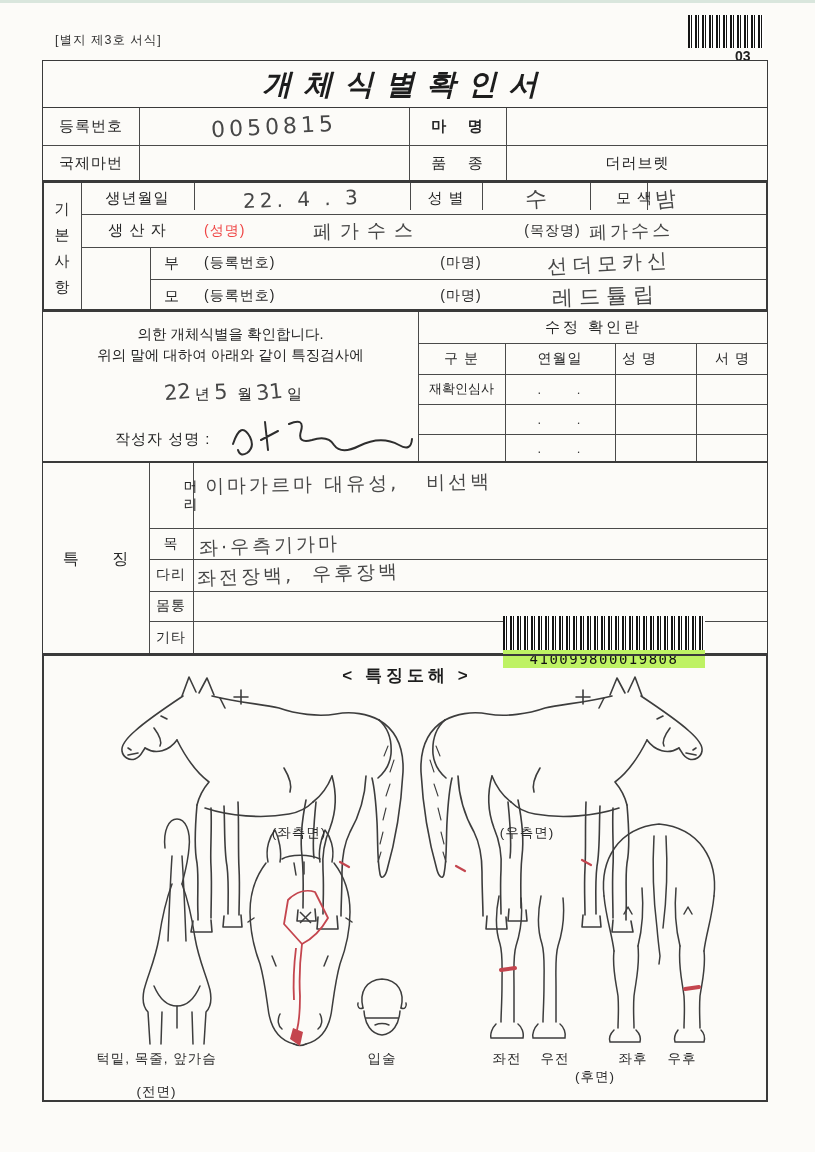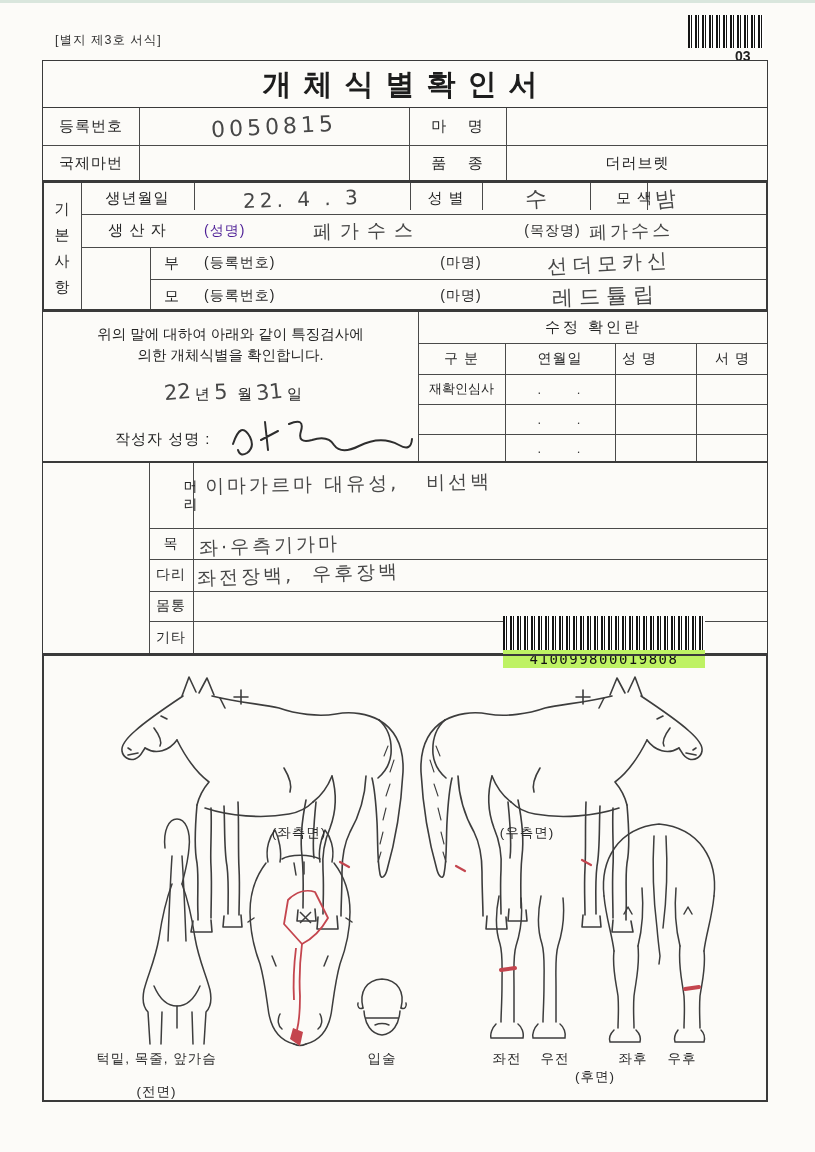--- a/index.html
+++ b/index.html
@@ -26,34 +26,34 @@
 <div id="page">
 
   <div class="abs" style="left:0;top:46;width:815px;height:3px;background:#efe9c0;opacity:.85;"></div>
   <div class="abs" style="left:0;top:93;width:815px;height:3px;background:#cfe4e6;opacity:.7;"></div>
 
   <div class="abs" style="left:55px;top:32px;font-size:12.5px;color:#333;letter-spacing:1px;">[별지 제3호 서식]</div>
 
   <div class="abs barcode-bars" style="left:688px;top:15px;width:76px;height:33px;"></div>
   <div class="abs" style="left:735px;top:48px;font-size:14px;font-weight:bold;color:#222;">03</div>
 
-  <div class="sec" style="left:42px;top:60px;width:726px;height:48px;">
+  <div class="sec" style="left:42px;top:60px;width:726px;height:48px;font-style:italic;">
     <div class="cell" style="left:0;top:0;width:726px;height:48px;font-size:29px;font-weight:bold;letter-spacing:12px;color:#1d1d1d;">개체식별확인서</div>
   </div>
 
   <div class="sec" style="left:42px;top:107px;width:726px;height:74px;">
     <div class="hline" style="top:37px;"></div>
     <div class="vline" style="left:96px;"></div>
     <div class="vline" style="left:366px;"></div>
     <div class="vline" style="left:463px;"></div>
     <div class="cell" style="left:0;top:0;width:96px;height:37px;">등록번호</div>
     <div class="cell" style="left:96px;top:0;width:270px;height:37px;">
       <span class="hw" style="font-size:22px;letter-spacing:4px;transform:rotate(-3deg);">0050815</span>
     </div>
-    <div class="cell pre" style="left:366px;top:0;width:97px;height:37px;">마    명</div>
+    <div class="cell pre" style="left:366px;top:0;width:97px;height:37px;font-weight:bold;">마    명</div>
     <div class="cell" style="left:463px;top:0;width:263px;height:37px;"></div>
     <div class="cell" style="left:0;top:37px;width:96px;height:37px;">국제마번</div>
     <div class="cell" style="left:96px;top:37px;width:270px;height:37px;"></div>
     <div class="cell pre" style="left:366px;top:37px;width:97px;height:37px;">품    종</div>
     <div class="cell" style="left:463px;top:37px;width:263px;height:37px;">더러브렛</div>
   </div>
 
   <div class="sec" style="left:42px;top:181px;width:726px;height:130px;border-width:2px;">
     <div class="vline" style="left:37px;"></div>
     <div class="cell" style="left:0;top:0;width:37px;height:130px;flex-direction:column;font-size:15px;line-height:20px;gap:6px;">
@@ -79,21 +79,21 @@
       <span class="hw" style="font-size:22px;transform:rotate(-4deg);">수</span>
     </div>
     <div class="vline" style="left:603px;top:0;bottom:99px;"></div>
     <div class="cell" style="left:546px;top:0;width:57px;height:31px;margin-left:16px;">모 색</div>
     <div class="cell left" style="left:603px;top:0;width:123px;height:31px;padding-left:8px;">
       <span class="hw" style="font-size:21px;transform:rotate(-6deg);">밤</span>
     </div>
 
     <div class="cell" style="left:37px;top:31px;width:113px;height:33px;">생 산 자</div>
     <div class="cell left" style="left:150px;top:31px;width:576px;height:33px;padding-left:10px;gap:8px;">
-      <span style="font-size:14px;color:#4c1d95;">(성명)</span>
+      <span style="font-size:14px;color:#ef4444;">(성명)</span>
       <span class="hw" style="font-size:19px;letter-spacing:8px;margin-left:60px;transform:rotate(-1deg);">페가수스</span>
       <span style="font-size:14px;color:#2a2a2a;margin-left:95px;">(목장명)</span>
       <span class="hw" style="font-size:18px;letter-spacing:3px;transform:rotate(-2deg);">페가수스</span>
     </div>
 
     <div class="vline" style="left:106px;top:64px;"></div>
     <div class="cell" style="left:106px;top:64px;width:44px;height:32px;">부</div>
     <div class="cell" style="left:106px;top:96px;width:44px;height:34px;">모</div>
     <div class="cell left" style="left:150px;top:64px;width:576px;height:32px;padding-left:10px;">
       <span style="font-size:14px;">(등록번호)</span>
@@ -104,22 +104,22 @@
       <span style="font-size:14px;">(등록번호)</span>
       <span style="font-size:14px;margin-left:165px;">(마명)</span>
       <span class="hw" style="font-size:21px;letter-spacing:6px;margin-left:70px;transform:rotate(-2deg);">레드튤립</span>
     </div>
   </div>
 
   <div class="sec" style="left:42px;top:311px;width:726px;height:151px;">
     <div class="vline" style="left:375px;"></div>
 
     <div class="abs" style="left:0;top:12px;width:375px;text-align:center;font-size:14.5px;line-height:21px;color:#242424;">
+      <div>의한 개체식별을 확인합니다.</div>
       <div>위의 말에 대하여 아래와 같이 특징검사에</div>
-      <div>의한 개체식별을 확인합니다.</div>
     </div>
     <div class="abs" style="left:60px;top:68px;width:260px;display:flex;justify-content:center;align-items:baseline;gap:4px;">
       <span class="hw" style="font-size:21px;transform:rotate(-5deg);">22</span>
       <span style="font-size:15px;">년</span>
       <span class="hw" style="font-size:21px;transform:rotate(-3deg);">5</span>
       <span style="font-size:15px;margin-left:6px;">월</span>
       <span class="hw" style="font-size:21px;transform:rotate(-6deg);">31</span>
       <span style="font-size:15px;">일</span>
     </div>
     <div class="abs" style="left:72px;top:118px;font-size:15px;letter-spacing:1px;">작성자 성명 :</div>
@@ -150,20 +150,21 @@
     <div class="cell" style="left:653px;top:92px;width:73px;height:30px;"></div>
     <div class="cell" style="left:375px;top:122px;width:87px;height:29px;font-size:13px;"></div>
     <div class="cell dots" style="left:462px;top:122px;width:110px;height:29px;">.      .</div>
     <div class="cell" style="left:572px;top:122px;width:81px;height:29px;"></div>
     <div class="cell" style="left:653px;top:122px;width:73px;height:29px;"></div>
   </div>
 
   <div class="sec" style="left:42px;top:462px;width:726px;height:192px;">
     <div class="vline" style="left:106px;"></div>
     <div class="vline" style="left:150px;"></div>
+    <div class="cell pre" style="left:0;top:0;width:106px;height:192px;font-size:16px;">특      징</div>
     <div class="hline" style="left:106px;top:65px;"></div>
     <div class="hline" style="left:106px;top:96px;"></div>
     <div class="hline" style="left:106px;top:128px;"></div>
     <div class="hline" style="left:106px;top:158px;"></div>
     <div class="cell" style="left:106px;top:0;width:44px;height:65px;font-size:14px;padding-left:40px;">머리</div>
     <div class="cell" style="left:106px;top:65px;width:44px;height:31px;font-size:14px;">목</div>
     <div class="cell" style="left:106px;top:96px;width:44px;height:32px;font-size:14px;">다리</div>
     <div class="cell" style="left:106px;top:128px;width:44px;height:30px;font-size:14px;">몸통</div>
     <div class="cell" style="left:106px;top:158px;width:44px;height:34px;font-size:14px;">기타</div>
     <div class="abs hw" style="left:162px;top:8px;font-size:19px;letter-spacing:3px;transform:rotate(-1deg);">이마가르마 대유성,   비선백</div>
@@ -172,20 +173,21 @@
     <div class="abs hw" style="left:160px;top:134px;"></div>
     <div class="abs hw" style="left:160px;top:164px;"></div>
 
     <div class="abs" style="left:460px;top:153px;width:202px;height:52px;background:#bef264;">
       <div class="abs barcode-bars" style="left:0;top:0;width:202px;height:34px;"></div>
       <div class="abs" style="left:0;top:35px;width:202px;text-align:center;font-size:14px;letter-spacing:1.5px;color:#111;font-family:'DejaVu Sans Mono',monospace;">410099800019808</div>
     </div>
   </div>
 
   <div class="sec" style="left:42px;top:654px;width:726px;height:448px;border-width:2px;">
+    <div class="abs" style="left:0;top:8px;width:726px;text-align:center;font-size:17px;font-weight:bold;letter-spacing:4px;color:#1e1e1e;">&lt; 특징도해 &gt;</div>
 
     <svg class="abs" style="left:0;top:0;" width="726" height="448" viewBox="0 0 726 448">
       <g id="hL" stroke="#3d3d3d" stroke-width="1.6" fill="none" stroke-linecap="round" stroke-linejoin="round">
 
         <path d="M138,40 L145,21 L152,36"></path>
           <path d="M155,37 L163,22 L170,39"></path>
 
         <path d="M139,40 C124,50 103,64 91,75 C83,82 77,89 78,95 C79,101 85,105 91,103 C97,101 98,96 101,92"></path>
         <path d="M101,92 C112,99 125,95 133,84"></path>
         <path d="M117,60 l6,3"></path>

